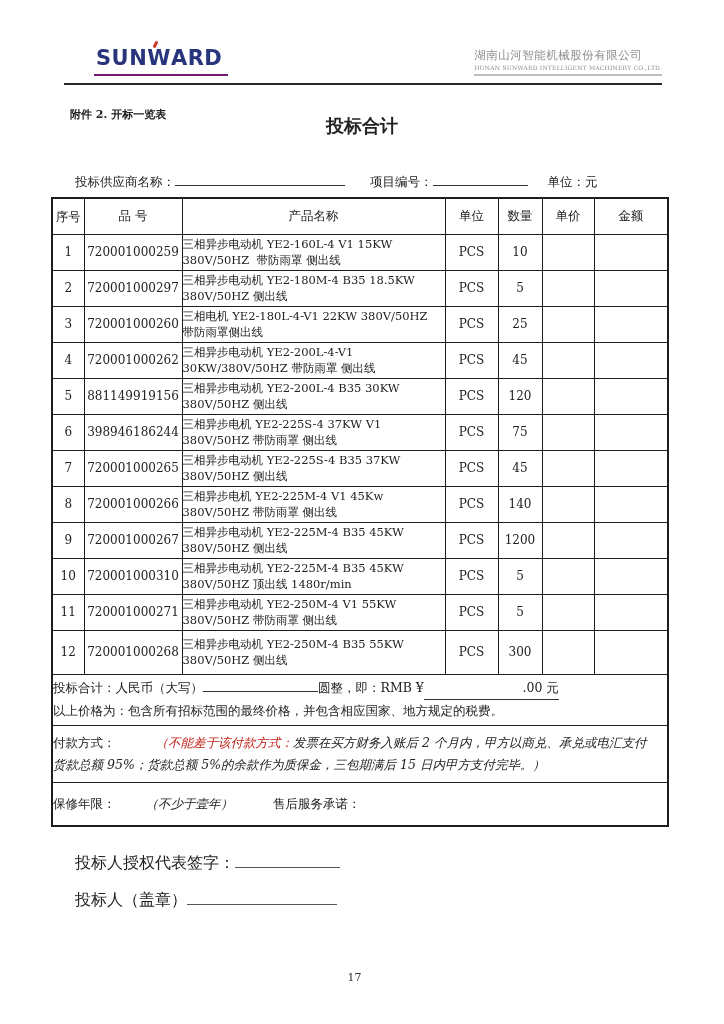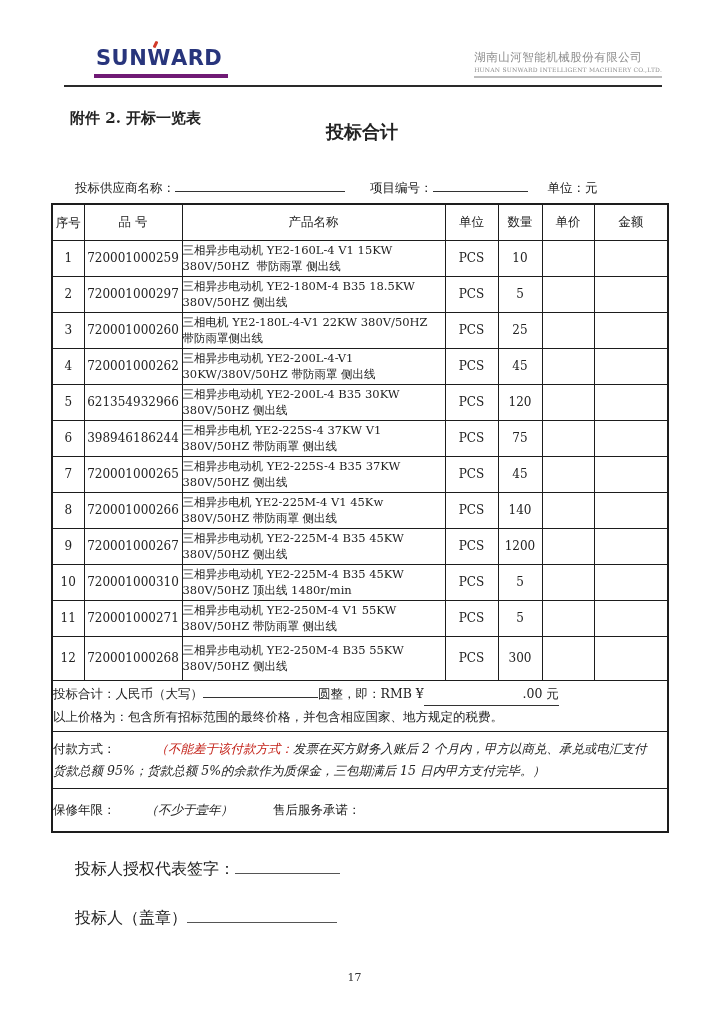--- a/index.html
+++ b/index.html
@@ -6,33 +6,33 @@
   .page {
     position:relative; width:724px; height:1024px; background:#fff;
     font-family:"DejaVu Serif","Liberation Serif",serif; color:#222;
     overflow:hidden;
   }
   
   .header { display:flex; justify-content:space-between; align-items:flex-end;
             margin:46px 62px 0 62px; }
   .logo { margin-left:32px; font-family:"DejaVu Sans","Liberation Sans",sans-serif;
           font-weight:800; font-size:21px; letter-spacing:.5px; color:#28357c;
-          border-bottom:4px solid #701a75; padding:0 6px 4px 2px; }
+          border-bottom:2px solid #701a75; padding:0 6px 4px 2px; }
   .logo-w { position:relative; display:inline-block; }
   .logo-accent { position:absolute; top:-5px; left:7px; width:3px; height:7px;
                  background:#d13a2a; transform:rotate(26deg); border-radius:1px; }
   .company { text-align:left; color:#8d8d8d; border-bottom:2px solid #bdbdbd;
              padding-bottom:3px; }
   .company-cn { font-family:"DejaVu Sans","Liberation Sans",sans-serif;
                 font-weight:400; font-size:11.5px; letter-spacing:.5px; }
   .company-en { font-size:6px; letter-spacing:.2px; margin-top:1px; }
   .rule { border:none; border-top:2px solid #2a2a2a; margin:7px 62px 0 64px; }
 
   
-  .attachment { margin:22px 0 0 70px; font-size:15px; font-weight:700; }
+  .attachment { margin:22px 0 0 70px; font-size:11px; font-weight:700; }
   .doc-title  { text-align:center; font-size:18px; font-weight:700; margin-top:-8px; }
 
   
   .form-line { margin:34px 0 0 75px; font-size:12.5px; white-space:nowrap; }
   .blank { display:inline-block; border-bottom:1.5px solid #333; height:13px;
            vertical-align:baseline; }
   .w170{width:170px} .w95{width:95px} .w115{width:115px} .w105{width:105px} .w150{width:150px}
   .blank-text { display:inline-block; border-bottom:1.5px solid #333; width:135px;
                 text-align:right; }
   .gap40{display:inline-block;width:40px} .gap25{display:inline-block;width:25px}
@@ -52,21 +52,21 @@
   .c-name div { white-space:pre-wrap; }
   .section { padding:4px 8px; font-size:12.5px; line-height:22px; vertical-align:middle; }
   .total-row td { height:50px; }
   .payment-row td { height:56px; }
   .warranty-row td { height:42px;margin-left:36px; }
   .italic { font-style:italic; }
   .red-italic { font-style:italic; color:#c32017; }
 
   
   .sig-line { margin:26px 0 0 75px; font-size:16px; }
-  .sig-line + .sig-line { margin-top:28px; }
+  .sig-line + .sig-line { margin-top:16px; }
   .sig-blank { display:inline-block; border-bottom:1.5px solid #555; height:13px;
                vertical-align:baseline; }
 
   .page-number { position:absolute; left:0; right:15px; bottom:40px; text-align:center;
                  font-size:11px; color:#333; }
 </style>
 </head>
 <body>
 
 <div class="page">
@@ -154,21 +154,21 @@
         <div>三相异步电动机 YE2-200L-4-V1</div>
         <div>30KW/380V/50HZ 带防雨罩 侧出线</div>
       </td>
       <td class="c-unit">PCS</td>
       <td class="c-qty">45</td>
       <td class="c-price"></td>
       <td class="c-amount"></td>
     </tr>
         <tr>
       <td class="c-seq">5</td>
-      <td class="c-code">621354932966</td>
+      <td class="c-code">881149919156</td>
       <td class="c-name">
         <div>三相异步电动机 YE2-200L-4 B35 30KW</div>
         <div>380V/50HZ 侧出线</div>
       </td>
       <td class="c-unit">PCS</td>
       <td class="c-qty">120</td>
       <td class="c-price"></td>
       <td class="c-amount"></td>
     </tr>
         <tr>

